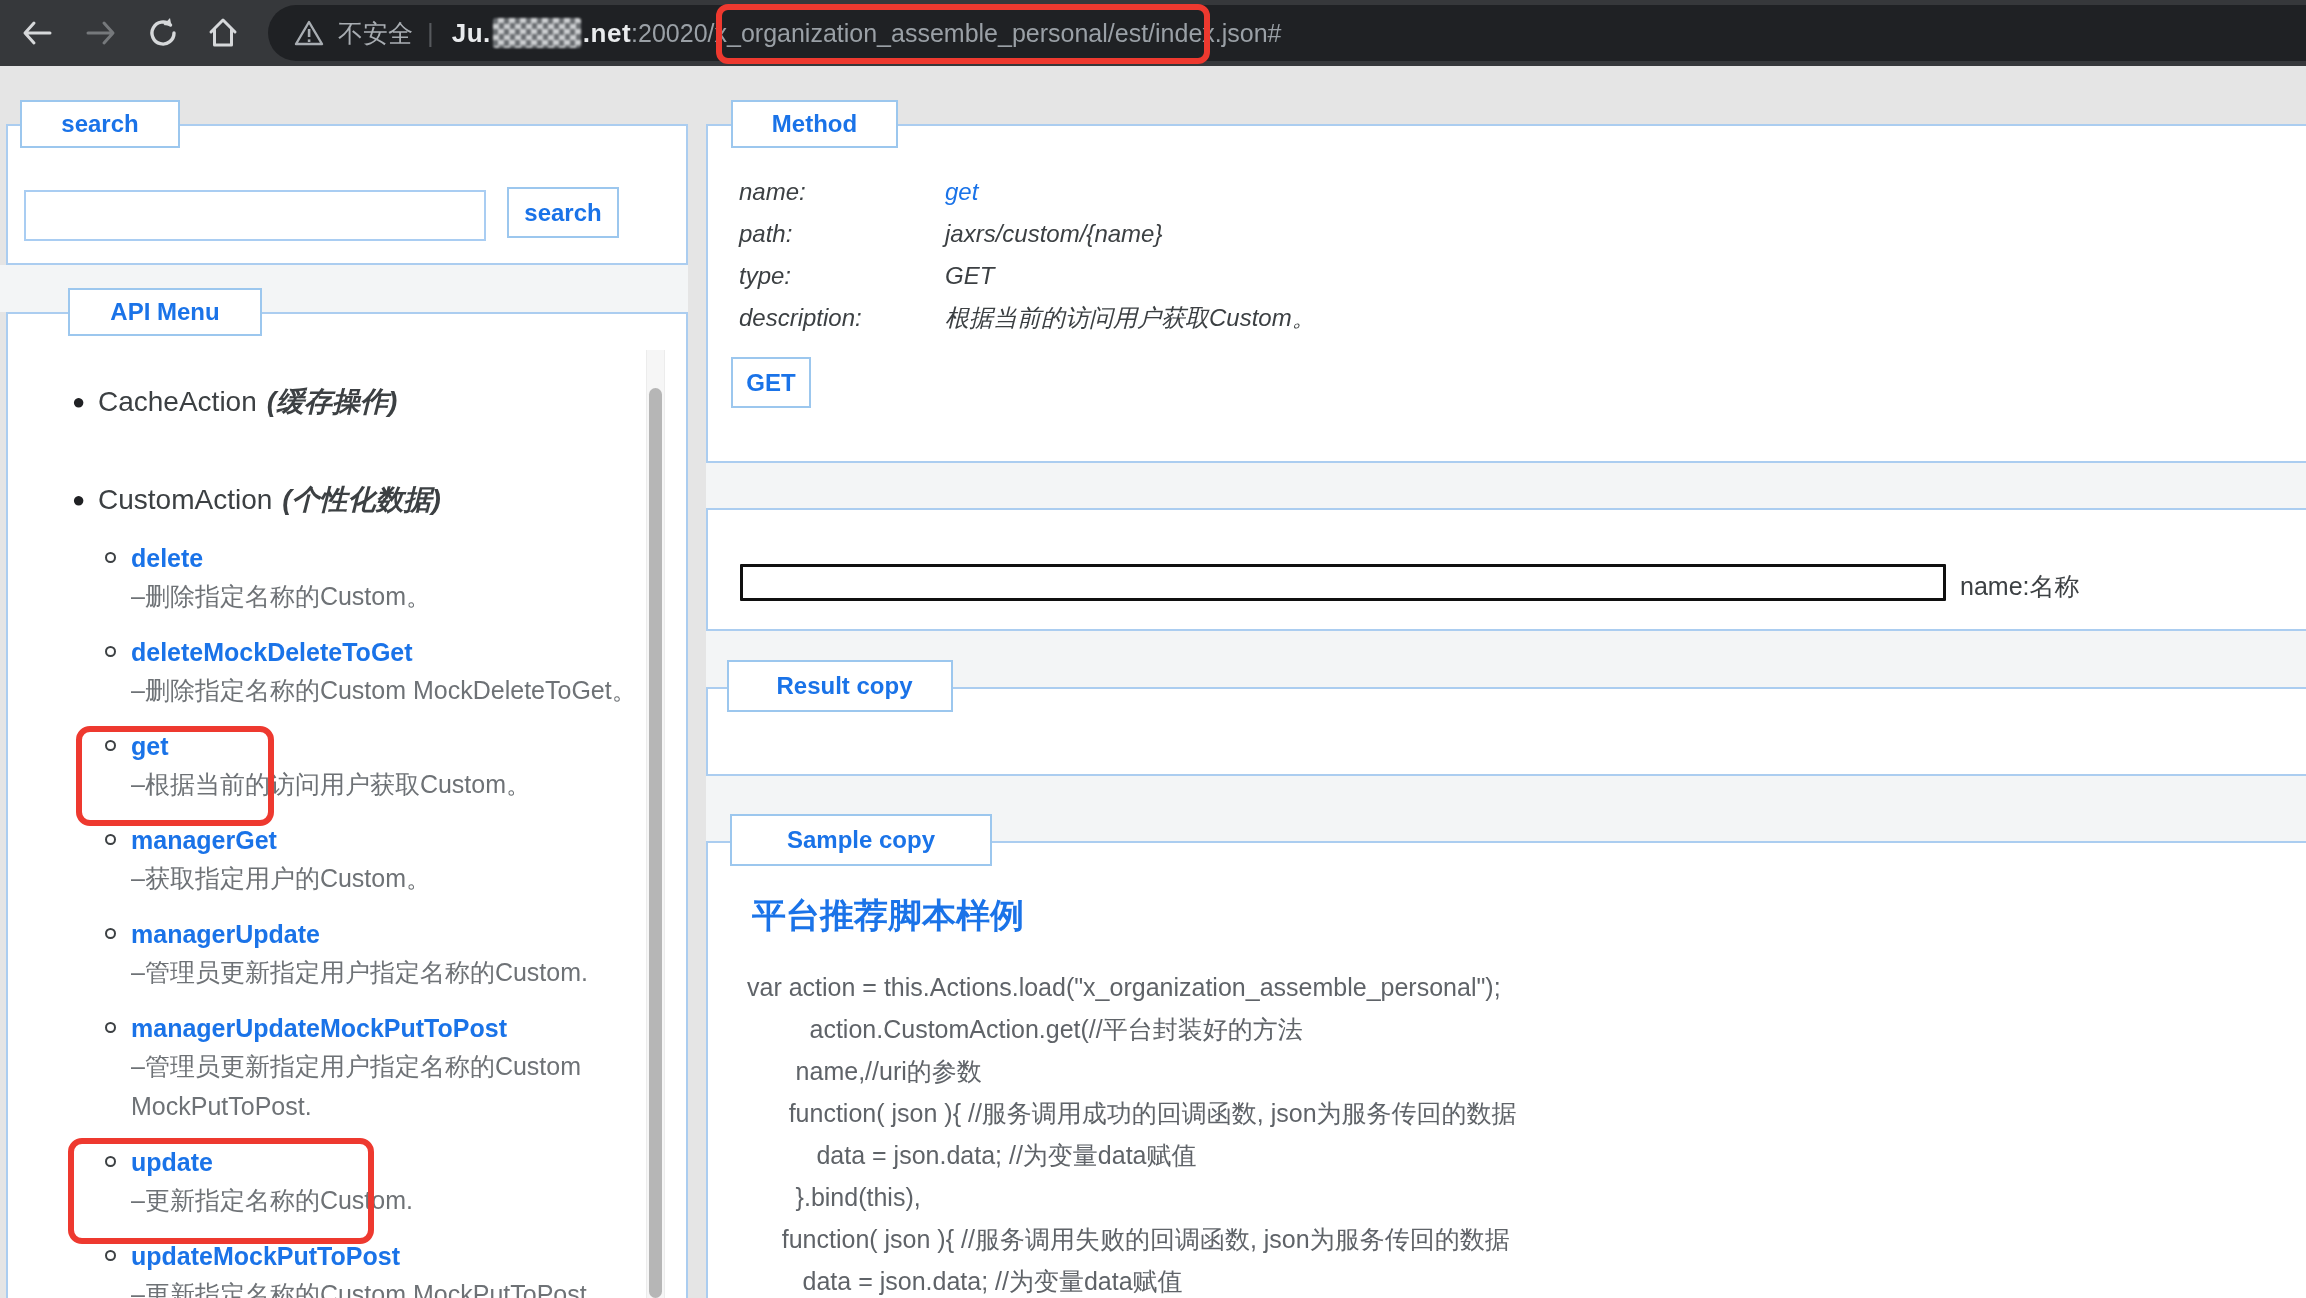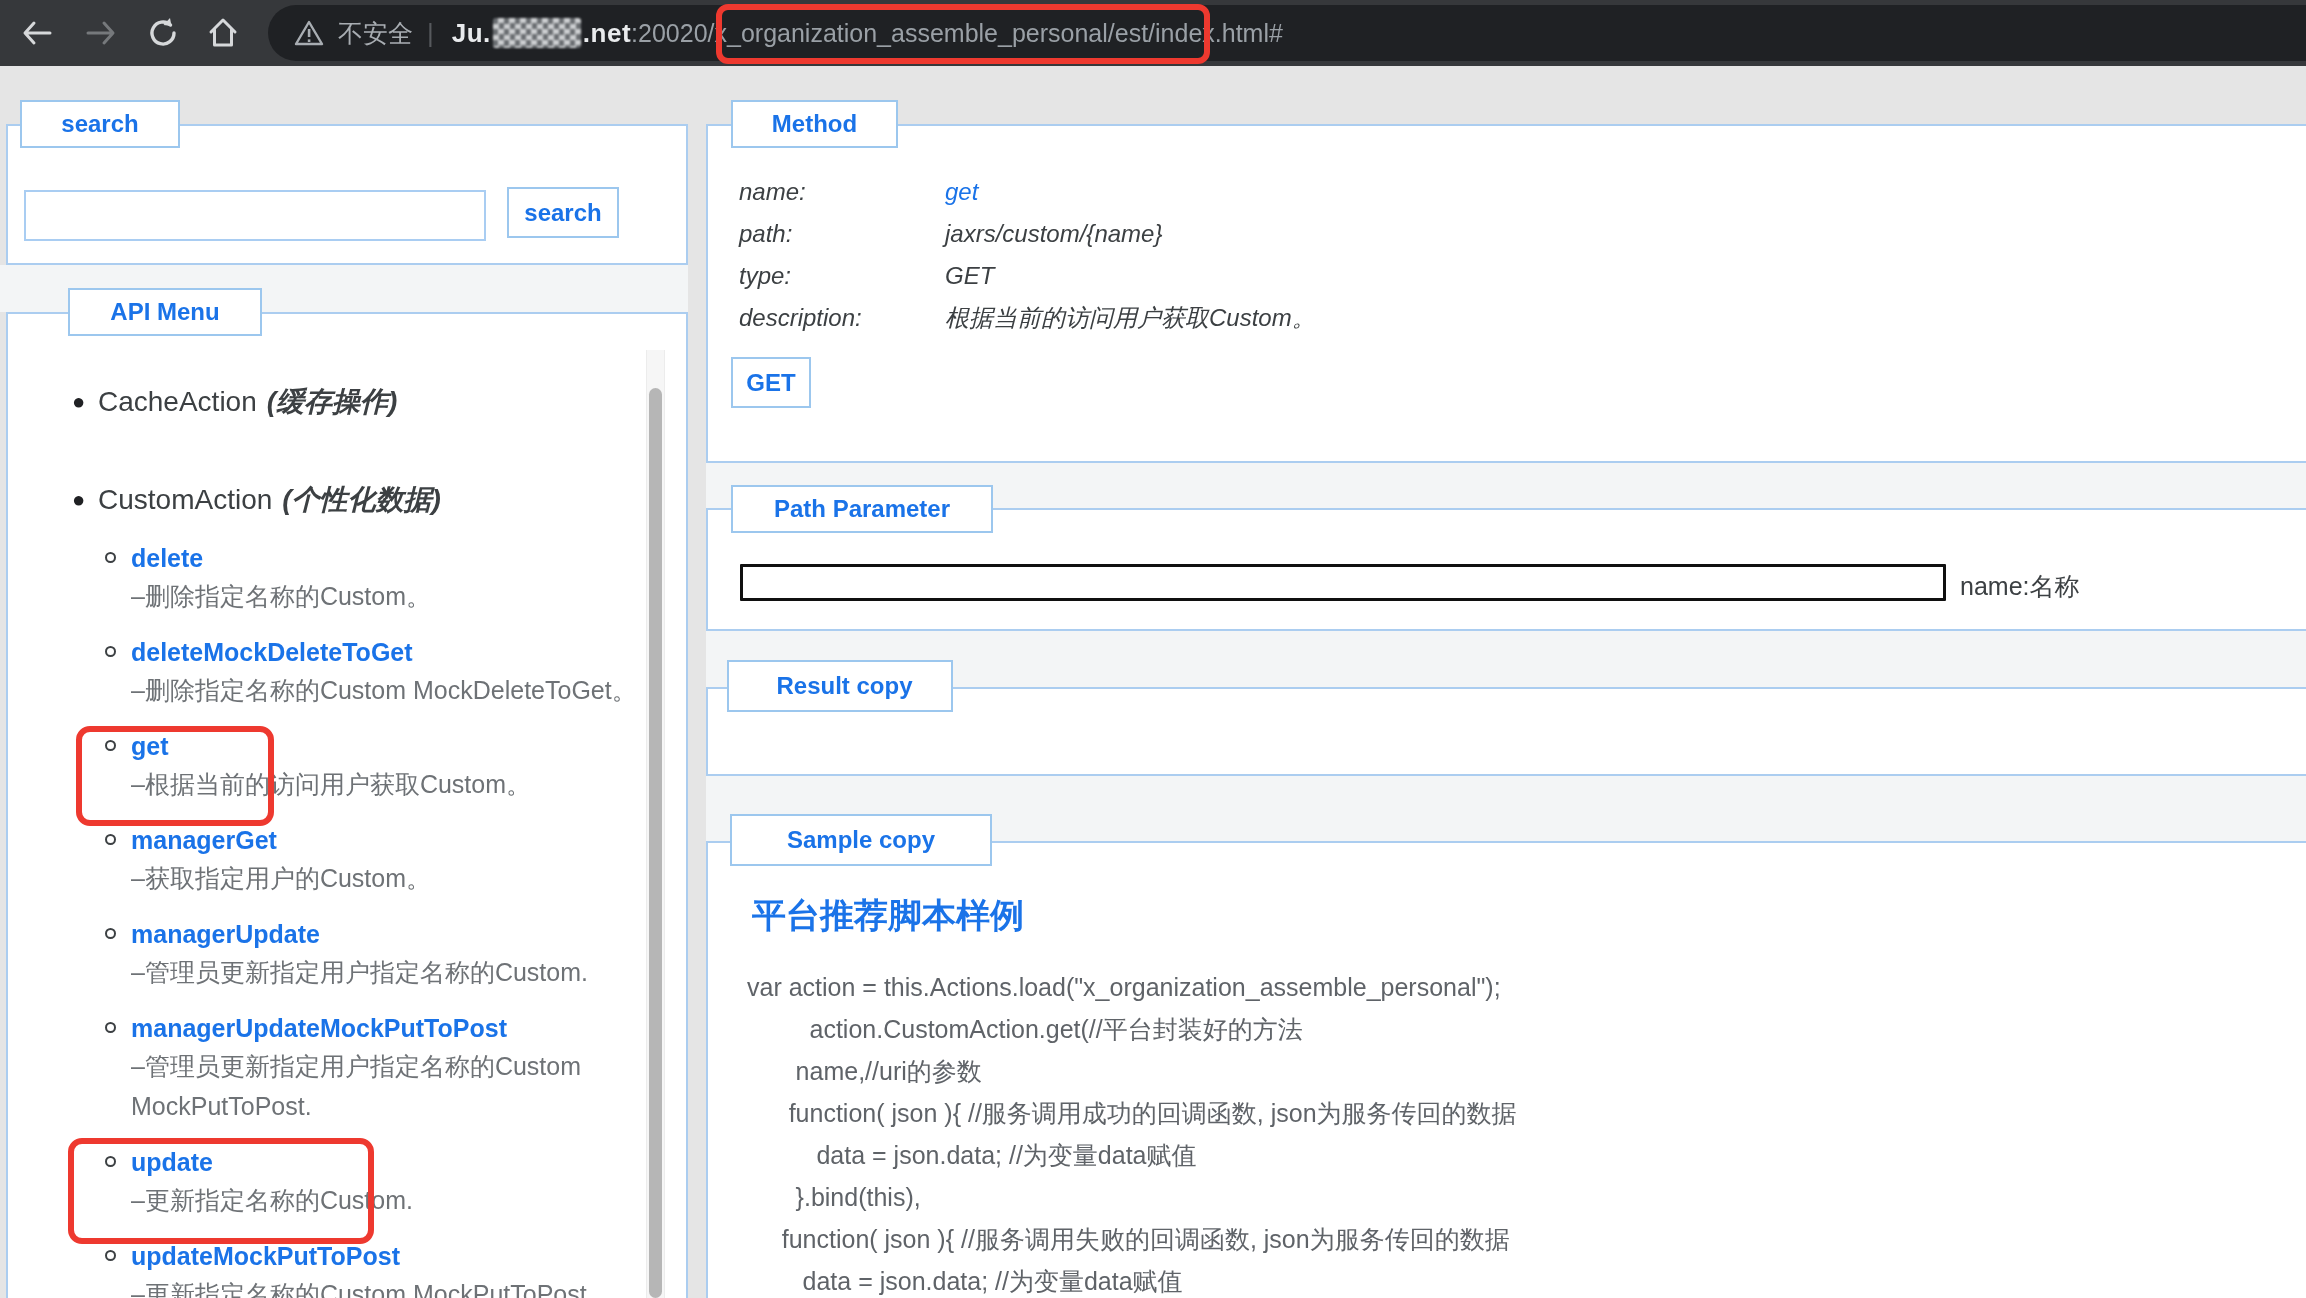--- a/index.html
+++ b/index.html
@@ -103,21 +103,21 @@
         <rect x="13.8" y="10" width="2.6" height="8" fill="#a8adb2"></rect>
           <rect x="13.8" y="20.4" width="2.6" height="2.6" fill="#a8adb2"></rect>
       </svg>
       <span class="omni-sec">不安全</span>
       <span class="omni-sep">|</span>
       <span class="host">Ju.</span>
       <span class="mosaic"></span>
       <span class="host">.net</span>
       <span class="omni-path">:20020</span>
       <span class="omni-path">/x_organization_assemble_personal/</span>
-      <span class="omni-path">est/index.html#</span>
+      <span class="omni-path">est/index.json#</span>
     </div>
   </div>
 
   <div class="gap" style="left:0; top:265px; width:688px; height:47px;"></div>
   <div class="gap" style="left:706px; top:463px; width:1600px; height:45px;"></div>
   <div class="gap" style="left:706px; top:631px; width:1600px; height:56px;"></div>
   <div class="gap" style="left:706px; top:776px; width:1600px; height:65px;"></div>
 
   <div class="fieldset" style="left:6px; top:124px; width:682px; height:141px;"></div>
   <div class="legend" style="left:20px; top:100px; width:160px; height:48px;">search</div>
@@ -219,21 +219,20 @@
       <span>GET</span>
     </div>
     <div class="m-row">
       <span class="m-label">description:</span>
       <span>根据当前的访问用户获取Custom。</span>
     </div>
   </div>
   <button class="blue-btn" style="left:731px; top:357px; width:80px; height:51px;">GET</button>
 
   <div class="fieldset" style="left:706px; top:508px; width:1606px; height:123px;"></div>
-  <div class="legend" style="left:731px; top:485px; width:262px; height:48px;">Path Parameter</div>
   <input class="pp-input" type="text" value="" style="">
   <span class="pp-label">name:名称</span>
 
   <div class="fieldset" style="left:706px; top:687px; width:1606px; height:89px;"></div>
   <div class="legend" style="left:727px; top:660px; width:226px; height:52px;padding-left:9px;">Result copy</div>
 
   <div class="fieldset" style="left:706px; top:841px; width:1606px; height:479px;"></div>
   <div class="legend" style="left:730px; top:814px; width:262px; height:52px;">Sample copy</div>
   <div class="sample-title">平台推荐脚本样例</div>
   <pre class="code">var action = this.Actions.load("x_organization_assemble_personal");

